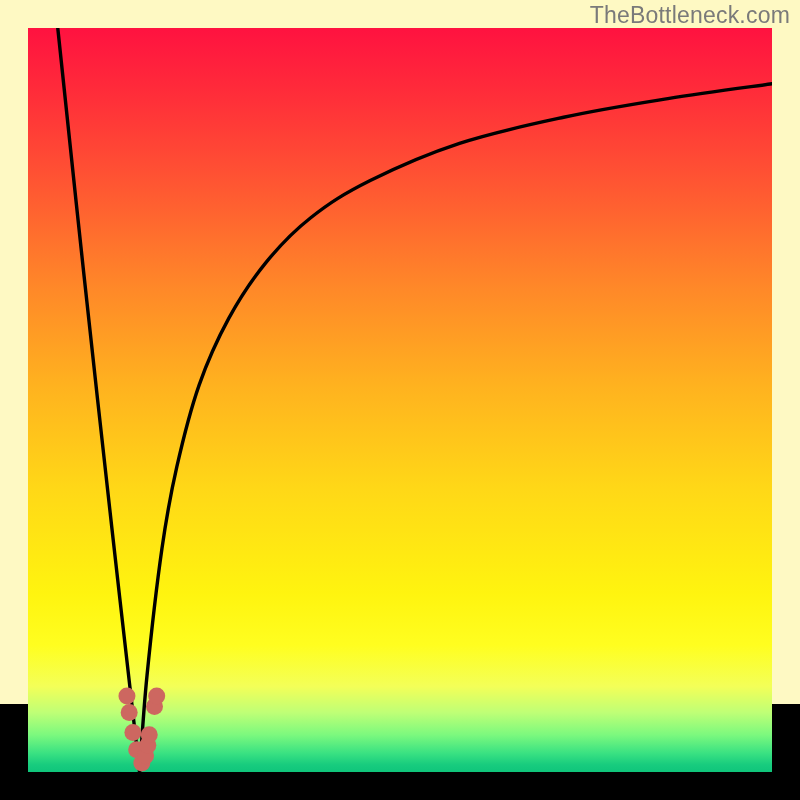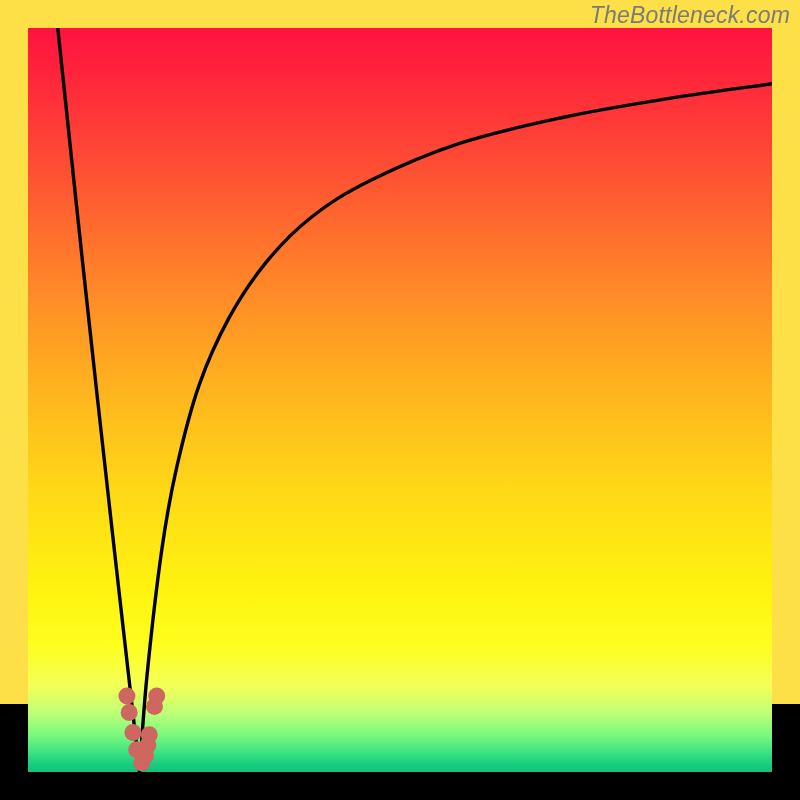--- a/index.html
+++ b/index.html
@@ -10,22 +10,21 @@
     background: #000;
     overflow: hidden;
     font-family: Arial, Helvetica, sans-serif;
   }
   .frame {
     position: absolute;
     left: 0;
     top: 0;
     width: 800px;
     height: 704px;
-    background: #fde047;
-    font-style: italic;
+    background: #fef9c3;
   }
   .watermark {
     position: absolute;
     top: 2px;
     right: 10px;
     color: #7a7a7a;
     font-size: 23px;
     font-weight: 500;
     letter-spacing: 0.2px;
     z-index: 10;

